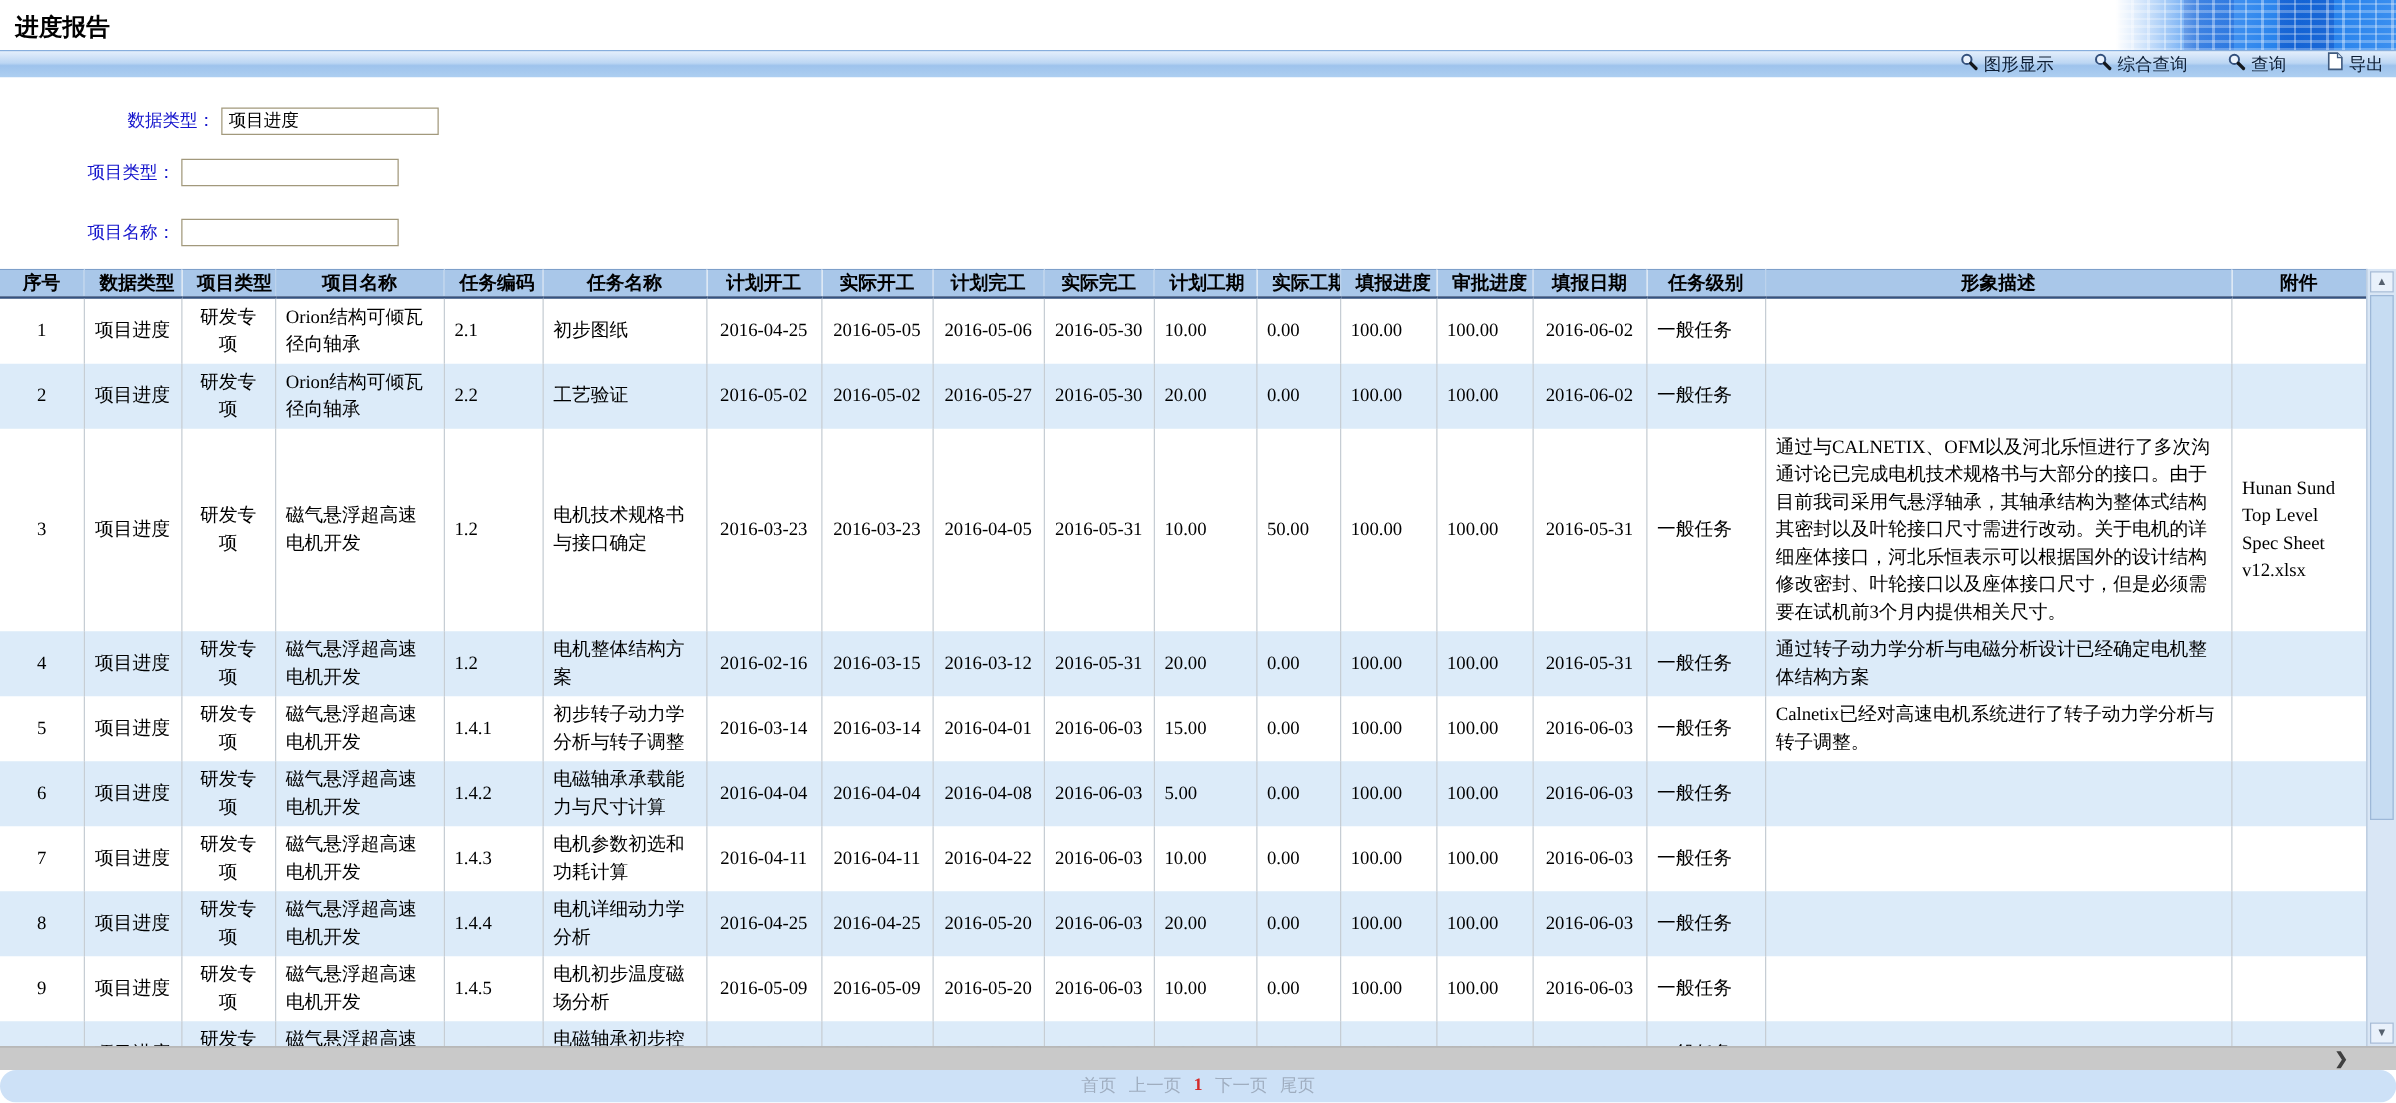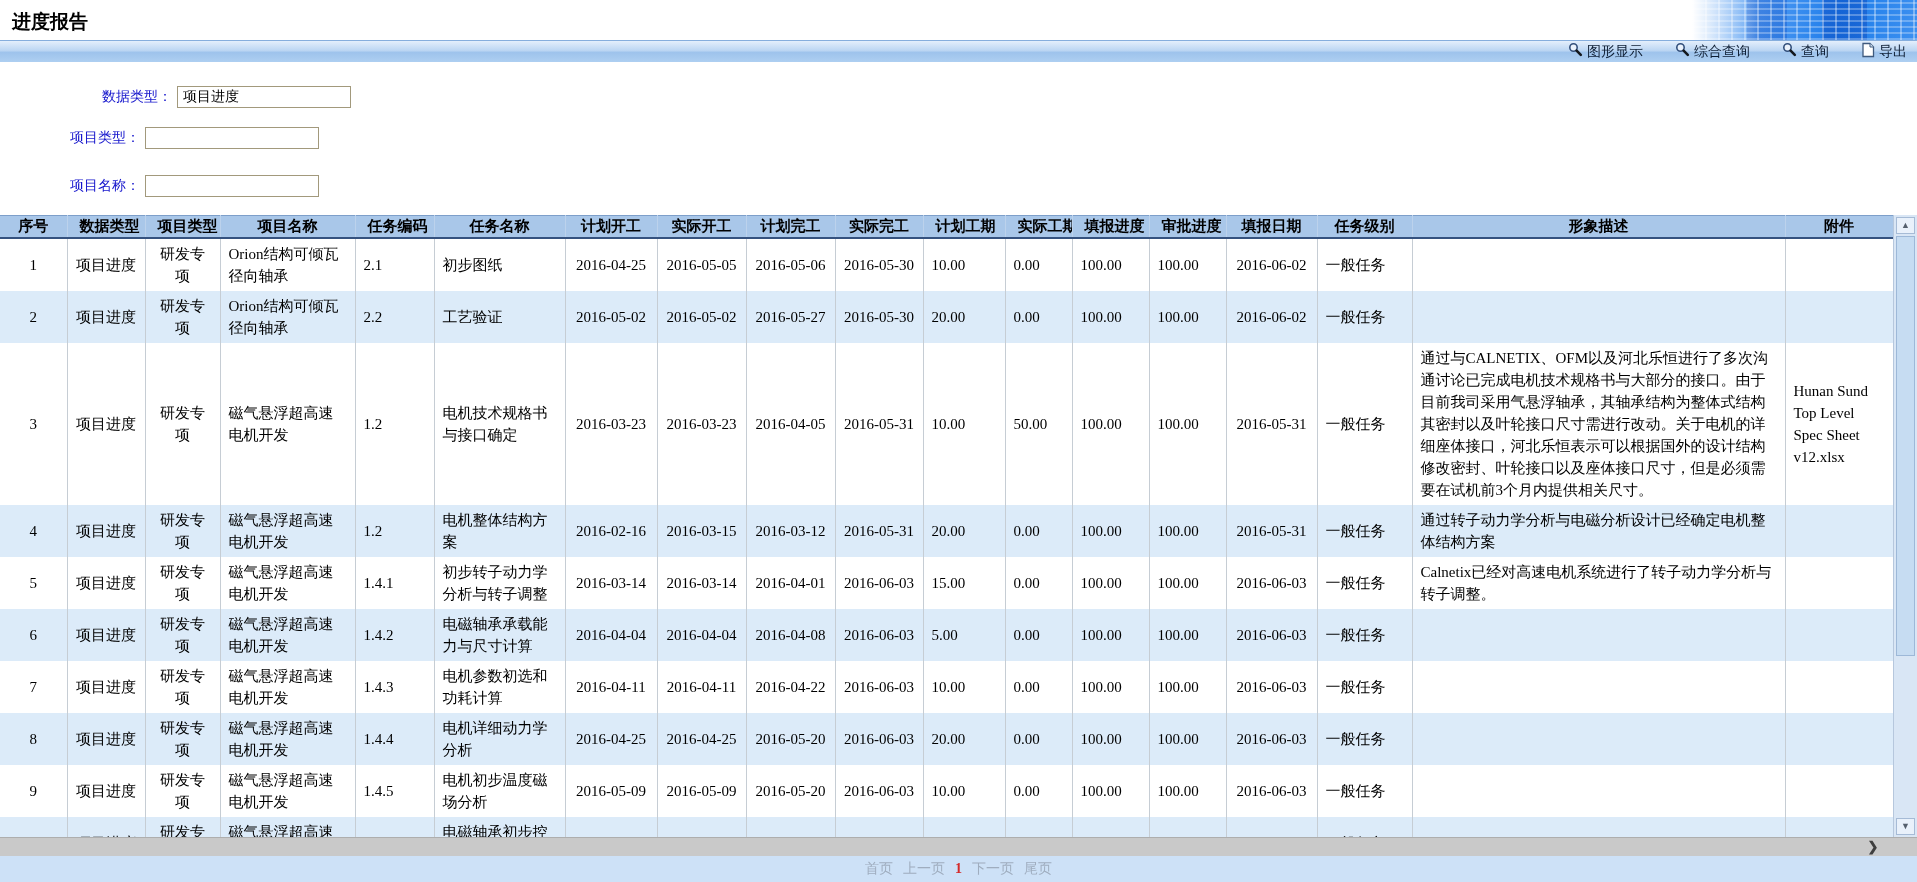--- a/index.html
+++ b/index.html
@@ -57,21 +57,21 @@
 
   
   .hscroll { position:absolute; left:0; top:837px; width:1917px; height:19px;
     background:#c9c9c9; border-top:1px solid #aeaeae; }
   .hs-btn { position:absolute; right:32px; top:1px; width:24px; height:16px;
     color:#3f3f3f; font-size:13px; font-weight:bold; text-align:center; line-height:16px; cursor:pointer;
     font-family:"Liberation Sans",sans-serif; }
 
   
   .pagination { position:absolute; left:0; top:856px; width:1917px; height:26px; background:#cde1f7;
-    display:flex; justify-content:center; align-items:center; gap:10px; font-size:14px; color:#9daab e; }
+    display:flex; justify-content:center; align-items:center; gap:10px; font-size:14px; color:#9daab e;border-radius:13px; }
   .pg-link { color:#9fadbf; cursor:pointer; }
   .pg-current { color:#d42a2a; font-weight:bold; }
 </style>
 </head>
 <body>
 
 <div class="stage">
 
   <div class="titlebar">
     <div class="page-title">进度报告</div>

